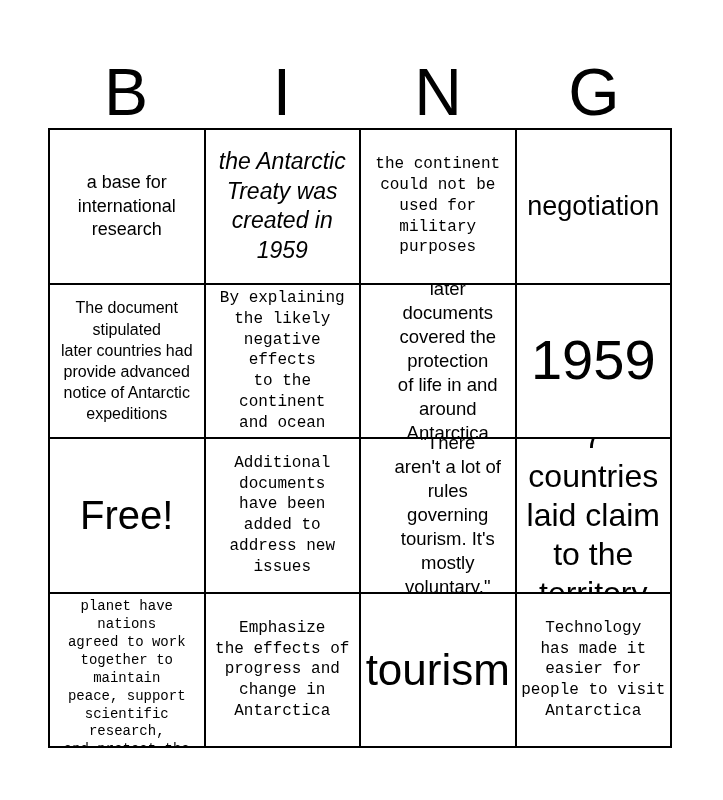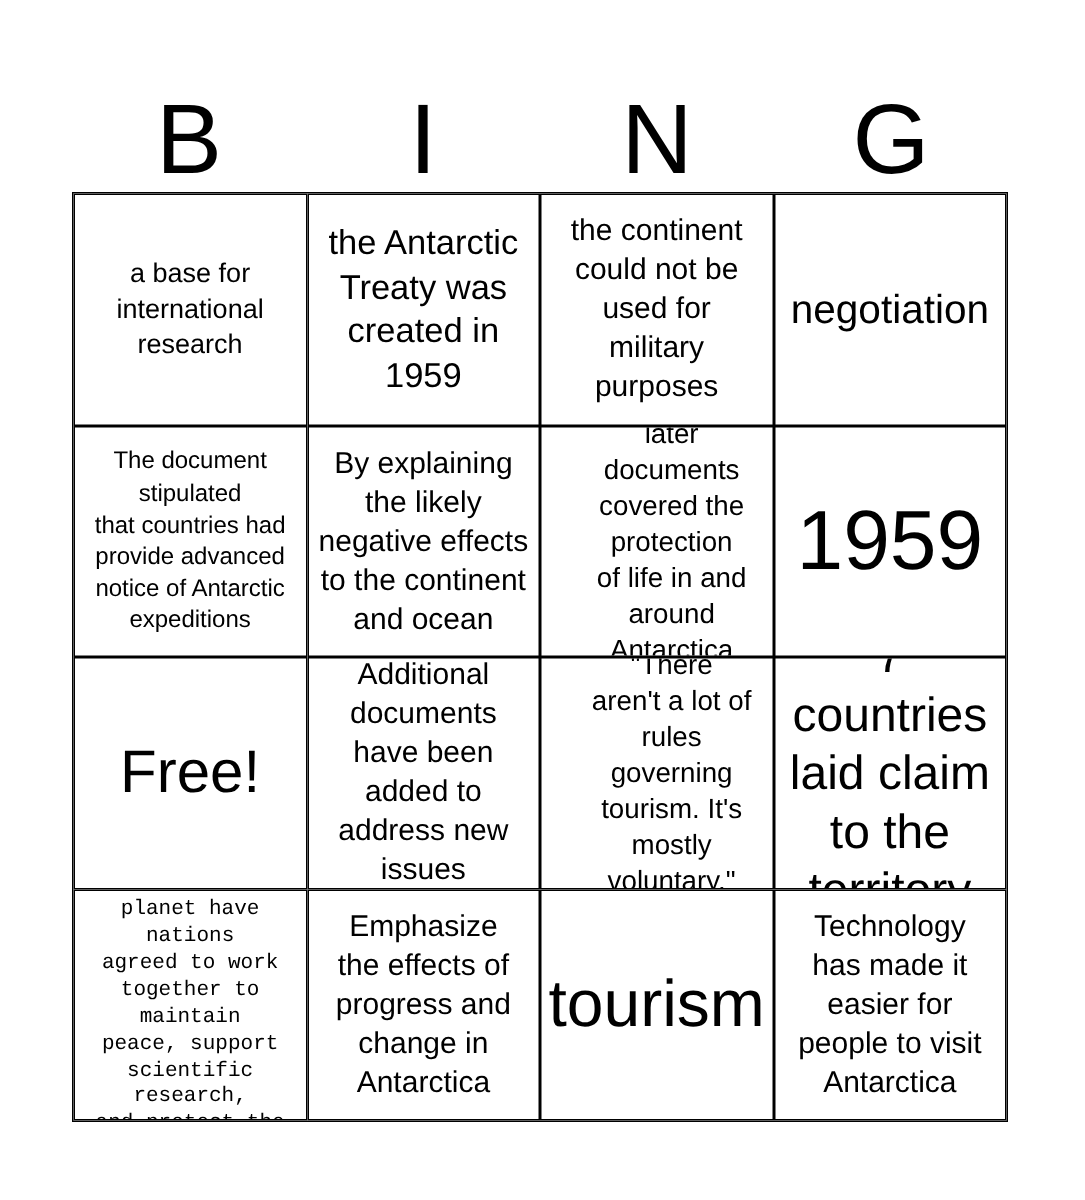--- a/index.html
+++ b/index.html
@@ -56,23 +56,23 @@
     background: #ffffff;
     overflow: hidden;
   }
   .cell-text {
     white-space: pre-line;
     display: block;
   }
   .s14 { font-size: 14px;   line-height: 1.28; font-family: Liberation Mono, monospace; }
   .s16 { font-size: 16px;   line-height: 1.32; }
   .s18 { font-size: 18.5px; line-height: 1.30; margin-left: 20px; }
-  .s20 { font-size: 20px;   line-height: 1.30; }
+  .s20 { font-size: 16px;   line-height: 1.30; font-family: Liberation Mono, monospace; }
   .s21 { font-size: 18px;   line-height: 1.30; }
-  .s23 { font-size: 23px;   line-height: 1.28; }
+  .s23 { font-size: 23px;   line-height: 1.28; font-style: italic; }
   .s27 { font-size: 27px;   line-height: 1.20; }
   .s28 { font-size: 32px;   line-height: 1.22; }
   .s44 { font-size: 44px;   line-height: 1.05; }
   .s52 { font-size: 40px;   line-height: 1.05; }
   .s56 { font-size: 56px;   line-height: 1.05; }
 </style>
 </head>
 <body>
 
 <div class="page">
@@ -104,21 +104,21 @@
 military
 purposes</span>
     </div>
     <div class="cell">
       <span class="cell-text s27">negotiation</span>
     </div>
 
     <div class="cell">
       <span class="cell-text s16">The document
 stipulated
-that countries had
+later countries had
 provide advanced
 notice of Antarctic
 expeditions</span>
     </div>
     <div class="cell">
       <span class="cell-text s20">By explaining
 the likely
 negative effects
 to the continent
 and ocean</span>

